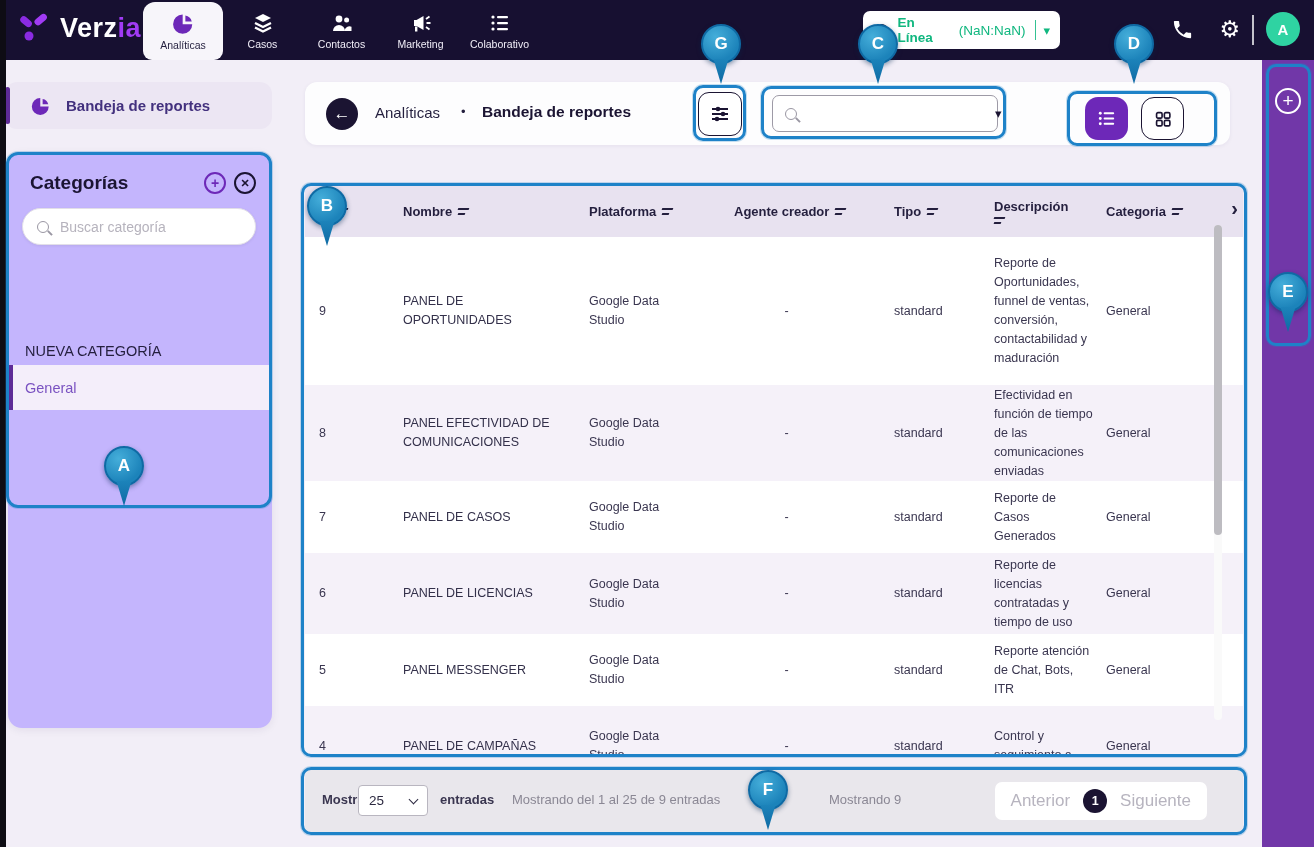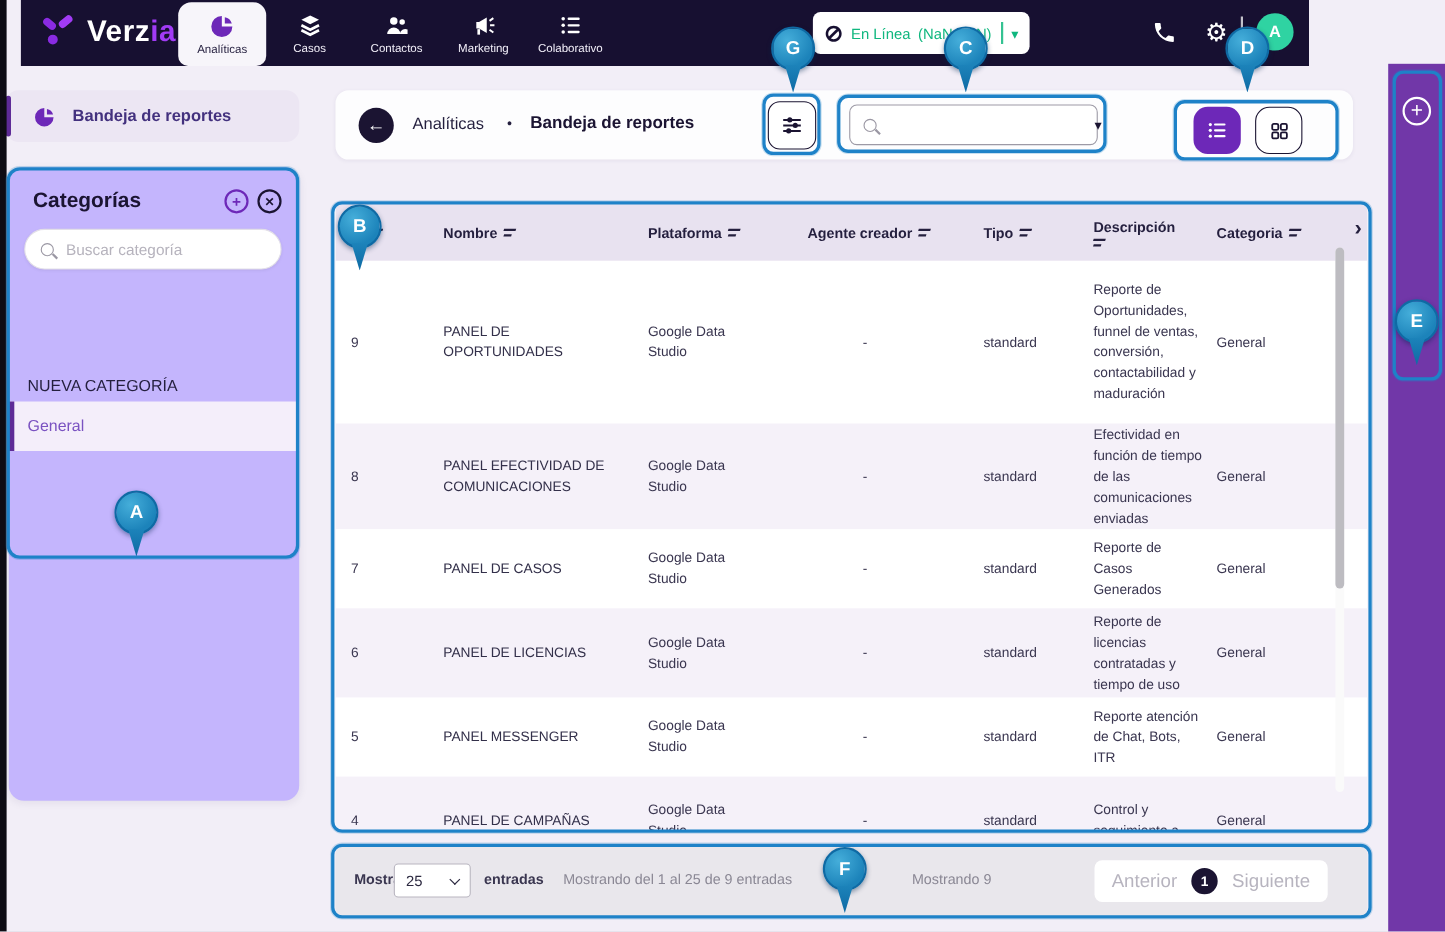--- a/index.html
+++ b/index.html
@@ -1,32 +1,32 @@
 <!DOCTYPE html>
 <html style="--nav_bg: #171031; --accent_purple: #6d28b8; --purple_strip: #7137a8; --bg_lavender: #f2eef7; --header_row: #e8e2f0; --row_alt: #f5f1f9; --footer_bg: #e9e7ec; --green: #10b77f; --avatar_green: #2fd3a2; --annotation_blue: #1e82c8;"><head>
 <meta charset="utf-8">
 <style>
   html,body{margin:0;padding:0;background:#d8d4de;}
   *{box-sizing:border-box;font-family:"Liberation Sans",sans-serif;}
   #app{position:relative;width:1314px;height:847px;overflow:hidden;background:var(--bg_lavender,#f2eef7);}
 
   
-  .topnav{position:absolute;left:0;top:0;width:1171px;height:60px;background:var(--nav_bg,#171031);z-index:5;margin-left:19px;}
+  .topnav{position:absolute;left:0;top:0;width:1314px;height:60px;background:var(--nav_bg,#171031);z-index:5;}
   .brand{position:absolute;left:16px;top:10px;display:flex;align-items:center;gap:8px;}
   .brand-mark{width:36px;height:36px;}
   .brand-name{font-size:27px;font-weight:bold;color:#fff;letter-spacing:.5px;}
   .brand-name b{color:#a13bf5;font-weight:bold;}
   .tabs{position:absolute;left:143px;top:0;height:60px;display:flex;}
   .tab{width:79px;height:60px;display:flex;flex-direction:column;align-items:center;justify-content:center;gap:3px;color:#fff;cursor:pointer;}
   .tab .tlbl{font-size:10.5px;color:#f1eef8;}
   .tab.active{background:#f7f5fa;border-radius:12px 12px 9px 9px;height:58px;margin-top:2px;width:80px;}
   .tab.active .tlbl{color:#241f3e;}
   .status-pill{position:absolute;right:254px;top:11px;width:197px;height:38px;background:#fff;border-radius:7px;display:flex;align-items:center;gap:7px;padding:0 10px;cursor:pointer;}
   .slash{font-size:21px;font-weight:bold;color:#171031;line-height:1;}
-  .st-label{font-size:13.5px;font-weight:normal;color:var(--green,#10b77f);}
+  .st-label{font-size:13.5px;font-weight:bold;color:var(--green,#10b77f);}
   .st-val{font-size:13.5px;color:var(--green,#10b77f);}
   .st-div{width:2px;height:20px;background:var(--green,#10b77f);opacity:.85;margin-left:2px;}
   .st-caret{color:var(--green,#10b77f);font-size:13px;}
   .ni{position:absolute;top:18px;color:#fff;cursor:pointer;}
   .nav-div{position:absolute;right:60px;top:15px;width:2px;height:30px;background:rgba(255,255,255,.75);}
   .avatar{position:absolute;right:14px;top:12px;width:34px;height:34px;border-radius:50%;background:var(--avatar_green,#2fd3a2);color:#fff;font-size:15px;font-weight:bold;display:flex;align-items:center;justify-content:center;cursor:pointer;}
 
   
   .left-strip{position:absolute;left:0;top:0;width:6px;height:847px;background:#0e0c14;z-index:6;}
   .right-strip{position:absolute;left:1262px;top:58px;width:52px;height:789px;background:var(--purple_strip,#7137a8);z-index:2;}

